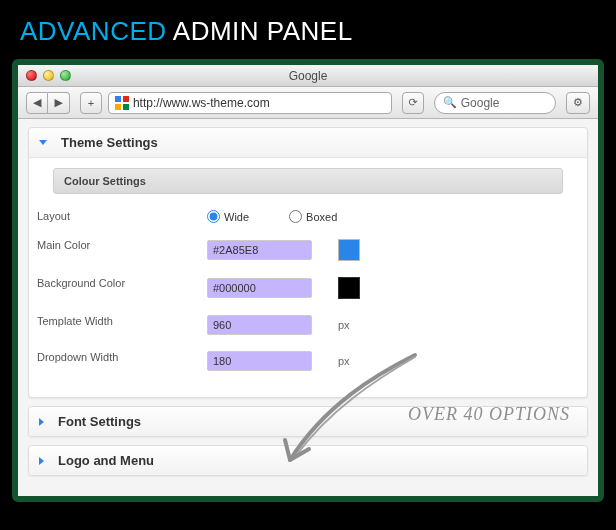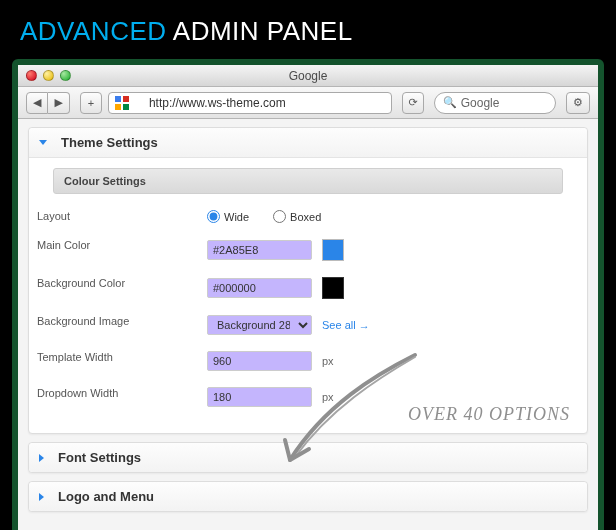--- a/index.html
+++ b/index.html
@@ -66,21 +66,21 @@
     padding: 0 6px;
   }
   .navbtns .btn:first-child { border-top-right-radius:0; border-bottom-right-radius:0; }
   .navbtns .btn:last-child { border-top-left-radius:0; border-bottom-left-radius:0; border-left:none; }
   .btn.plus { width:22px; margin-left:4px; }
   .urlbar {
     flex:1; height:22px;
     background:#fff; border:1px solid #a9a9a9;
     border-radius: 4px;
     display:flex; align-items:center;
-    padding: 0 6px; gap:20px;
+    padding: 0 6px; gap:4px;
     font-size: 12px; color:#333;
   }
   .favicon { width:14px; height:14px; display:inline-block; position:relative; }
   .favicon::before { content:""; position:absolute; left:0; top:0; width:6px; height:6px; background:#3b7ded; }
   .favicon::after { content:""; position:absolute; right:0; top:0; width:6px; height:6px; background:#d62d20; }
   .favicon span::before { content:""; position:absolute; left:0; bottom:0; width:6px; height:6px; background:#ffa700; }
   .favicon span::after { content:""; position:absolute; right:0; bottom:0; width:6px; height:6px; background:#008744; }
   .reload.btn { width:22px; margin:0 4px; }
   .searchbar {
     width: 122px; height:22px;
@@ -125,21 +125,21 @@
     background: linear-gradient(#e9e9e9,#d9d9d9);
     border:1px solid #cfcfcf;
     border-radius:3px;
     padding: 6px 10px;
     font-size:11px; font-weight:bold; color:#444;
     margin: 4px 16px 10px;
   }
 
   .row { display:flex; align-items:flex-start; margin: 16px 0; }
   .lab { width: 170px; color:#555; }
-  .ctrls { display:flex; align-items:center; gap:10px; }
+  .ctrls { display:flex; align-items:center; gap:26px; }
 
   .radio-wrap { display:flex; align-items:center; gap:4px; font-size:11px; color:#333; }
   input[type=radio] { accent-color:#2a85e8; }
 
   .textin, .selectin {
     height: 20px; width: 105px;
     border:1px solid #ccc; border-radius:2px;
     background:#c4b5fd;
     font-size:11px; padding: 0 5px; color:#333;
     font-family:inherit;
@@ -241,29 +241,20 @@
         </div>
 
         <div class="row">
           <div class="lab">Background Color</div>
           <div class="ctrls">
             <input class="textin" value="#000000" style="">
             <span class="swatch black"></span>
           </div>
         </div>
 
-        <div class="row">
-          <div class="lab">Background Image</div>
-          <div class="ctrls">
-            <select class="selectin">
-              <option>Background 28</option>
-            </select>
-            <span class="link">See all →</span>
-          </div>
-        </div>
 
 
         <div class="row">
           <div class="lab">Template Width</div>
           <div class="ctrls">
             <input class="textin" value="960" style="">
             <span class="unit">px</span>
           </div>
         </div>
 

